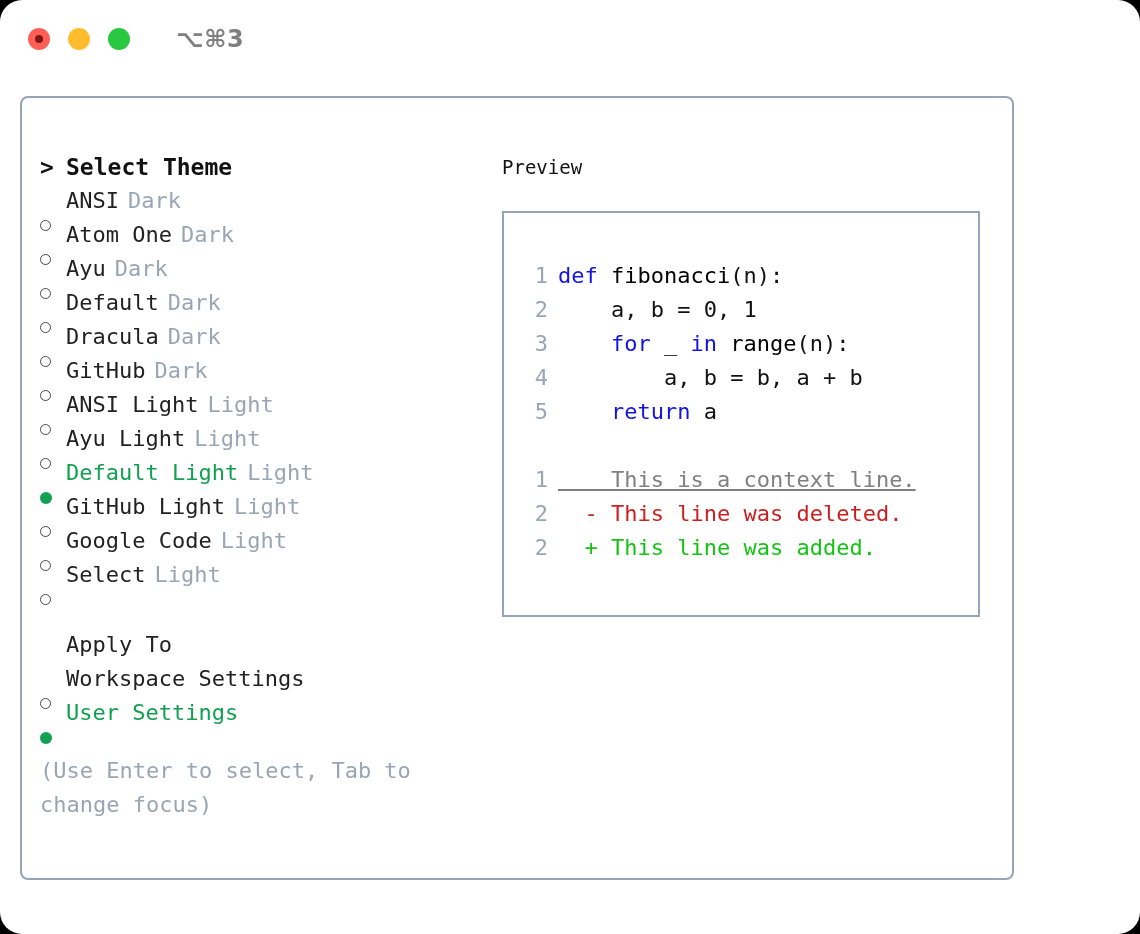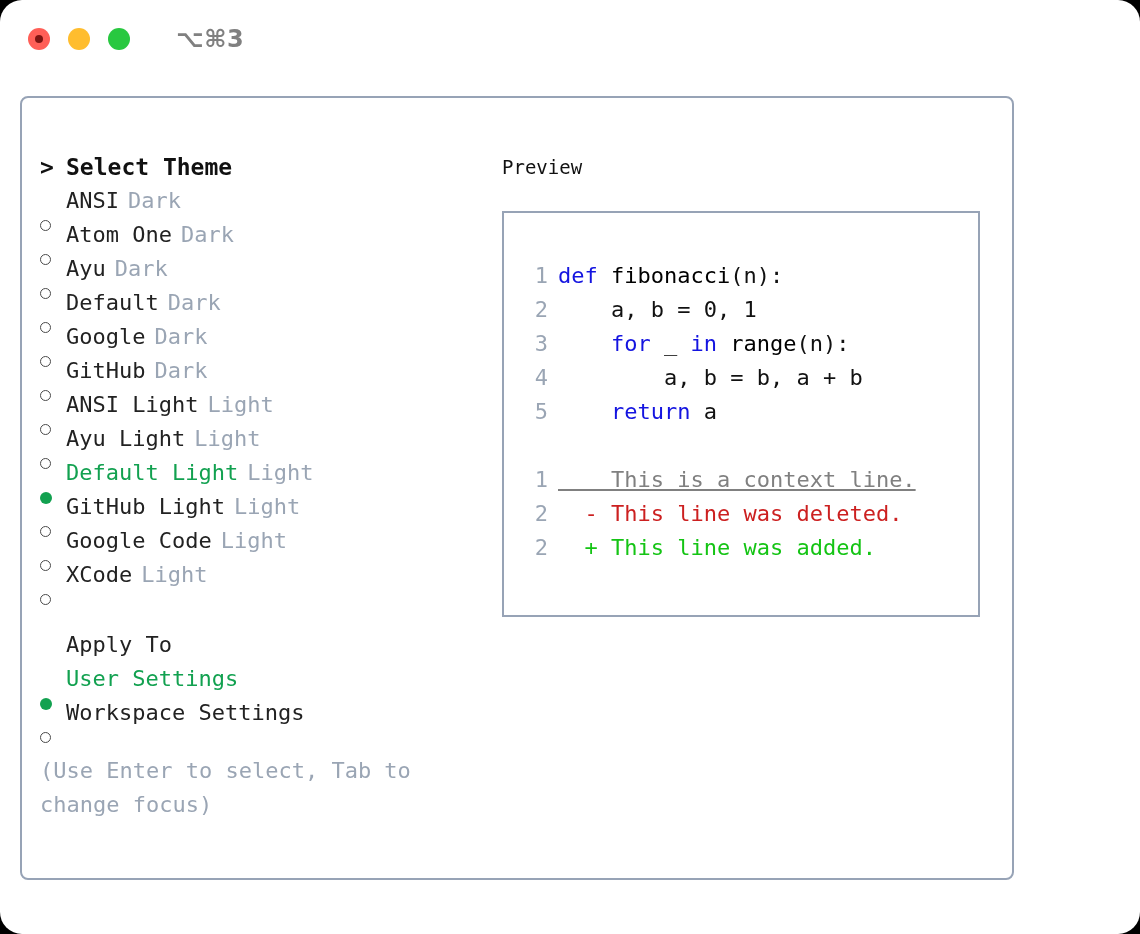--- a/index.html
+++ b/index.html
@@ -250,35 +250,35 @@
         <div class="section-title">
           <span class="caret">&gt;</span>
           <span>Select Theme</span>
         </div>
 
         <div id="theme-list">
             <div class="opt-row"><span class="bullet"><span class="ring"></span></span><span class="opt-label">ANSI</span><span class="opt-suffix">Dark</span></div>
             <div class="opt-row"><span class="bullet"><span class="ring"></span></span><span class="opt-label">Atom One</span><span class="opt-suffix">Dark</span></div>
             <div class="opt-row"><span class="bullet"><span class="ring"></span></span><span class="opt-label">Ayu</span><span class="opt-suffix">Dark</span></div>
             <div class="opt-row"><span class="bullet"><span class="ring"></span></span><span class="opt-label">Default</span><span class="opt-suffix">Dark</span></div>
-            <div class="opt-row"><span class="bullet"><span class="ring"></span></span><span class="opt-label">Google</span><span class="opt-suffix">Dark</span></div>
+            <div class="opt-row"><span class="bullet"><span class="ring"></span></span><span class="opt-label">Dracula</span><span class="opt-suffix">Dark</span></div>
             <div class="opt-row"><span class="bullet"><span class="ring"></span></span><span class="opt-label">GitHub</span><span class="opt-suffix">Dark</span></div>
             <div class="opt-row"><span class="bullet"><span class="ring"></span></span><span class="opt-label">ANSI Light</span><span class="opt-suffix">Light</span></div>
             <div class="opt-row"><span class="bullet"><span class="ring"></span></span><span class="opt-label">Ayu Light</span><span class="opt-suffix">Light</span></div>
             <div class="opt-row selected"><span class="bullet"><span class="dot"></span></span><span class="opt-label">Default Light</span><span class="opt-suffix">Light</span></div>
             <div class="opt-row"><span class="bullet"><span class="ring"></span></span><span class="opt-label">GitHub Light</span><span class="opt-suffix">Light</span></div>
             <div class="opt-row"><span class="bullet"><span class="ring"></span></span><span class="opt-label">Google Code</span><span class="opt-suffix">Light</span></div>
-            <div class="opt-row"><span class="bullet"><span class="ring"></span></span><span class="opt-label">XCode</span><span class="opt-suffix">Light</span></div>
+            <div class="opt-row"><span class="bullet"><span class="ring"></span></span><span class="opt-label">Select</span><span class="opt-suffix">Light</span></div>
           </div>
 
         <div class="apply-block">
           <div class="apply-title">Apply To</div>
           <div id="apply-list">
+              <div class="opt-row"><span class="bullet"><span class="ring"></span></span><span class="opt-label">Workspace Settings</span></div>
               <div class="opt-row selected"><span class="bullet"><span class="dot"></span></span><span class="opt-label">User Settings</span></div>
-              <div class="opt-row"><span class="bullet"><span class="ring"></span></span><span class="opt-label">Workspace Settings</span></div>
             </div>
         </div>
 
         <div class="help-text">(Use Enter to select, Tab to change focus)</div>
       </div>
 
       <div class="right-col">
         <div class="preview-title">Preview</div>
 
         <div class="code-panel">

